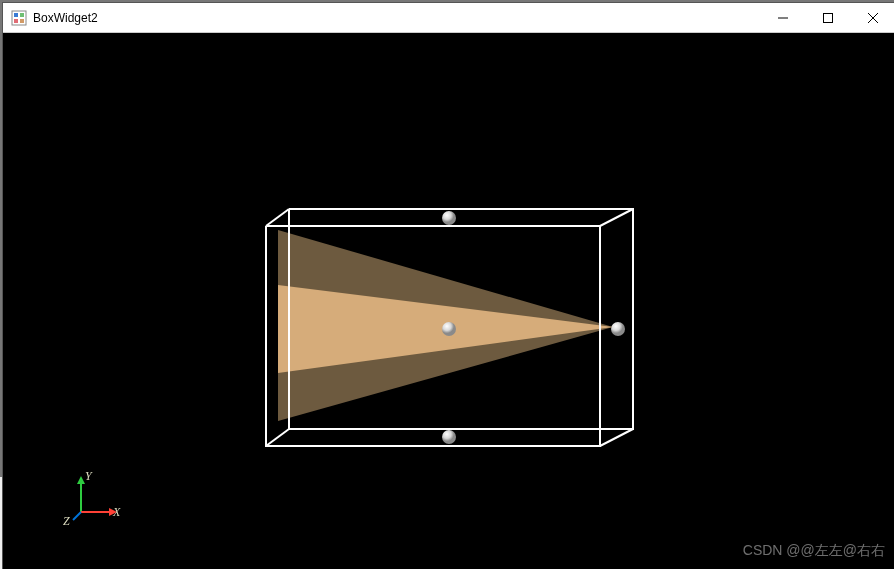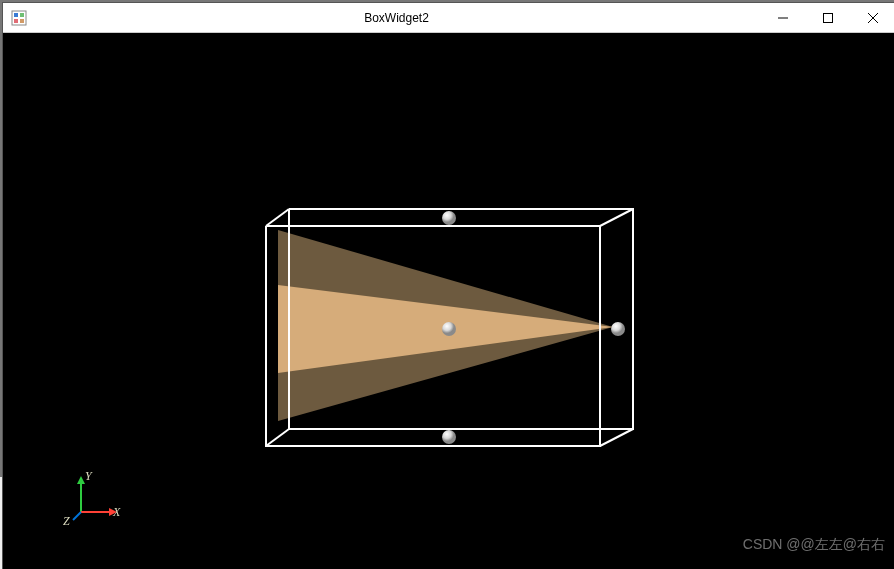--- a/index.html
+++ b/index.html
@@ -71,35 +71,35 @@
       height: 60px;
     }
     .axis-label {
       font-style: italic;
       font-size: 12px;
       font-family: "Times New Roman", serif;
     }
     .watermark {
       position: absolute;
       right: 10px;
-      bottom: 16px;
+      bottom: 10px;
       color: rgba(200,200,200,0.55);
       font-size: 14px;
       font-family: Arial, sans-serif;
       pointer-events: none;
     }
     .outer-frame {
       border: 2px solid #777;
       background:#fff;
     }
   </style>
 </head>
 <body>
 
-<div class="outer-frame" style="width:894px;height:477px;text-align:center;">
+<div class="outer-frame" style="width:894px;height:477px;">
 <div class="window">
   <div class="titlebar">
     <span class="app-icon">
       <svg width="16" height="16" viewBox="0 0 16 16">
         <rect x="1" y="1" width="14" height="14" fill="#fff" stroke="#888" stroke-width="1"></rect>
         <rect x="3" y="3" width="4" height="4" fill="#3a7bd5"></rect>
         <rect x="9" y="3" width="4" height="4" fill="#6fbf73"></rect>
         <rect x="3" y="9" width="4" height="4" fill="#e06c75"></rect>
         <rect x="9" y="9" width="4" height="4" fill="#d19a66"></rect>
       </svg>

